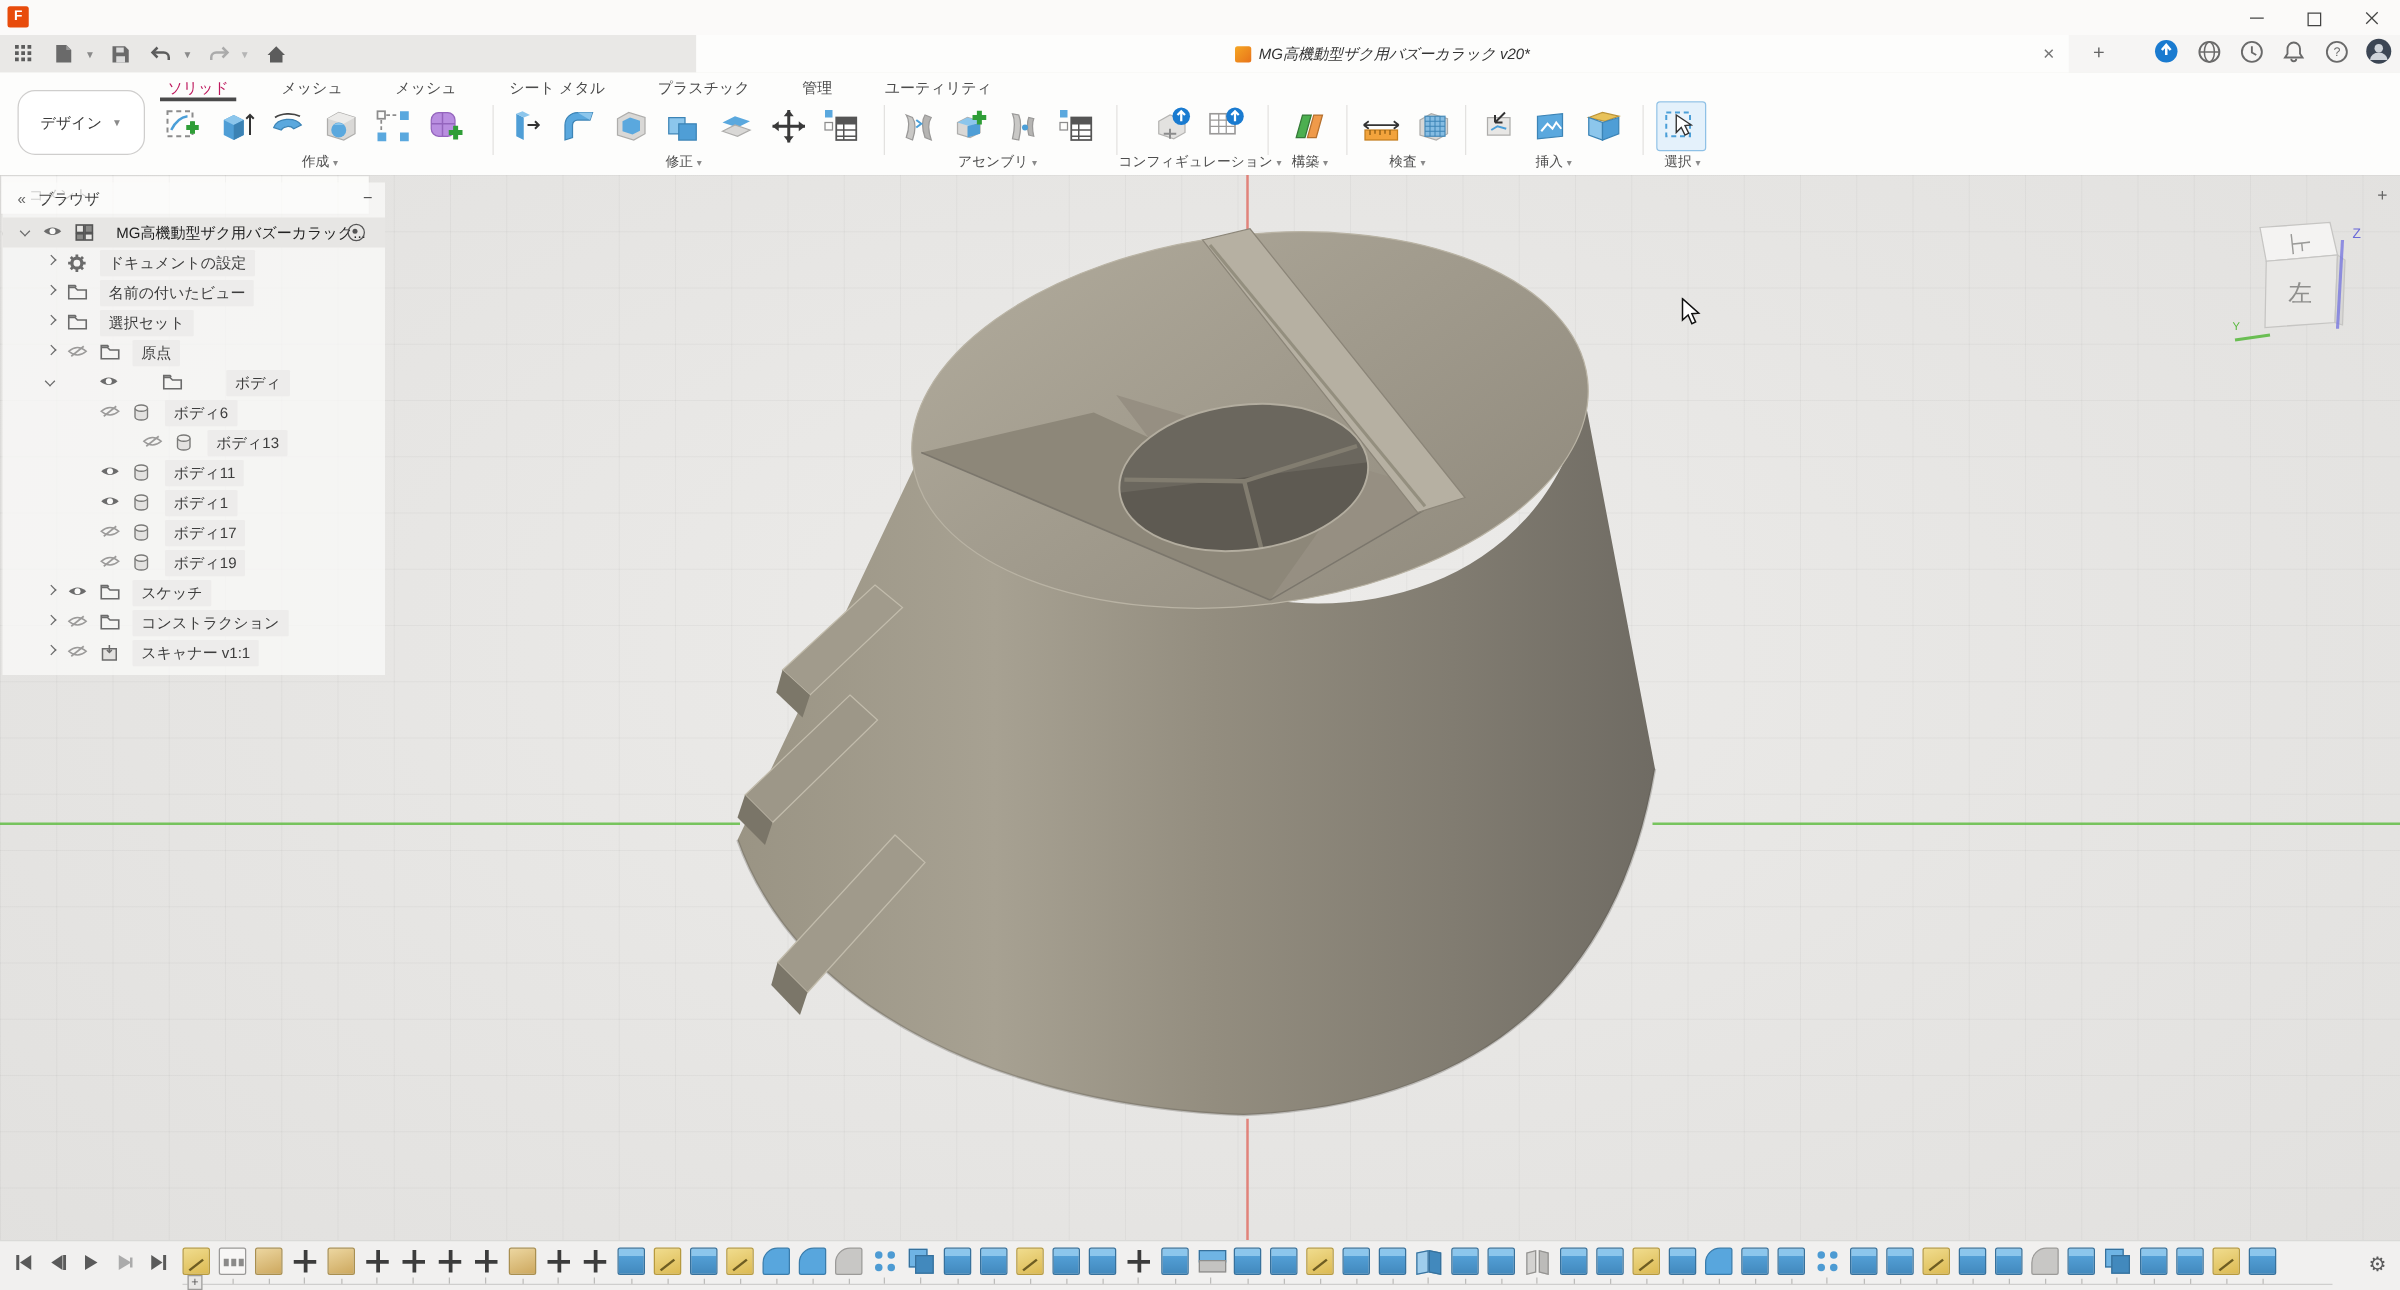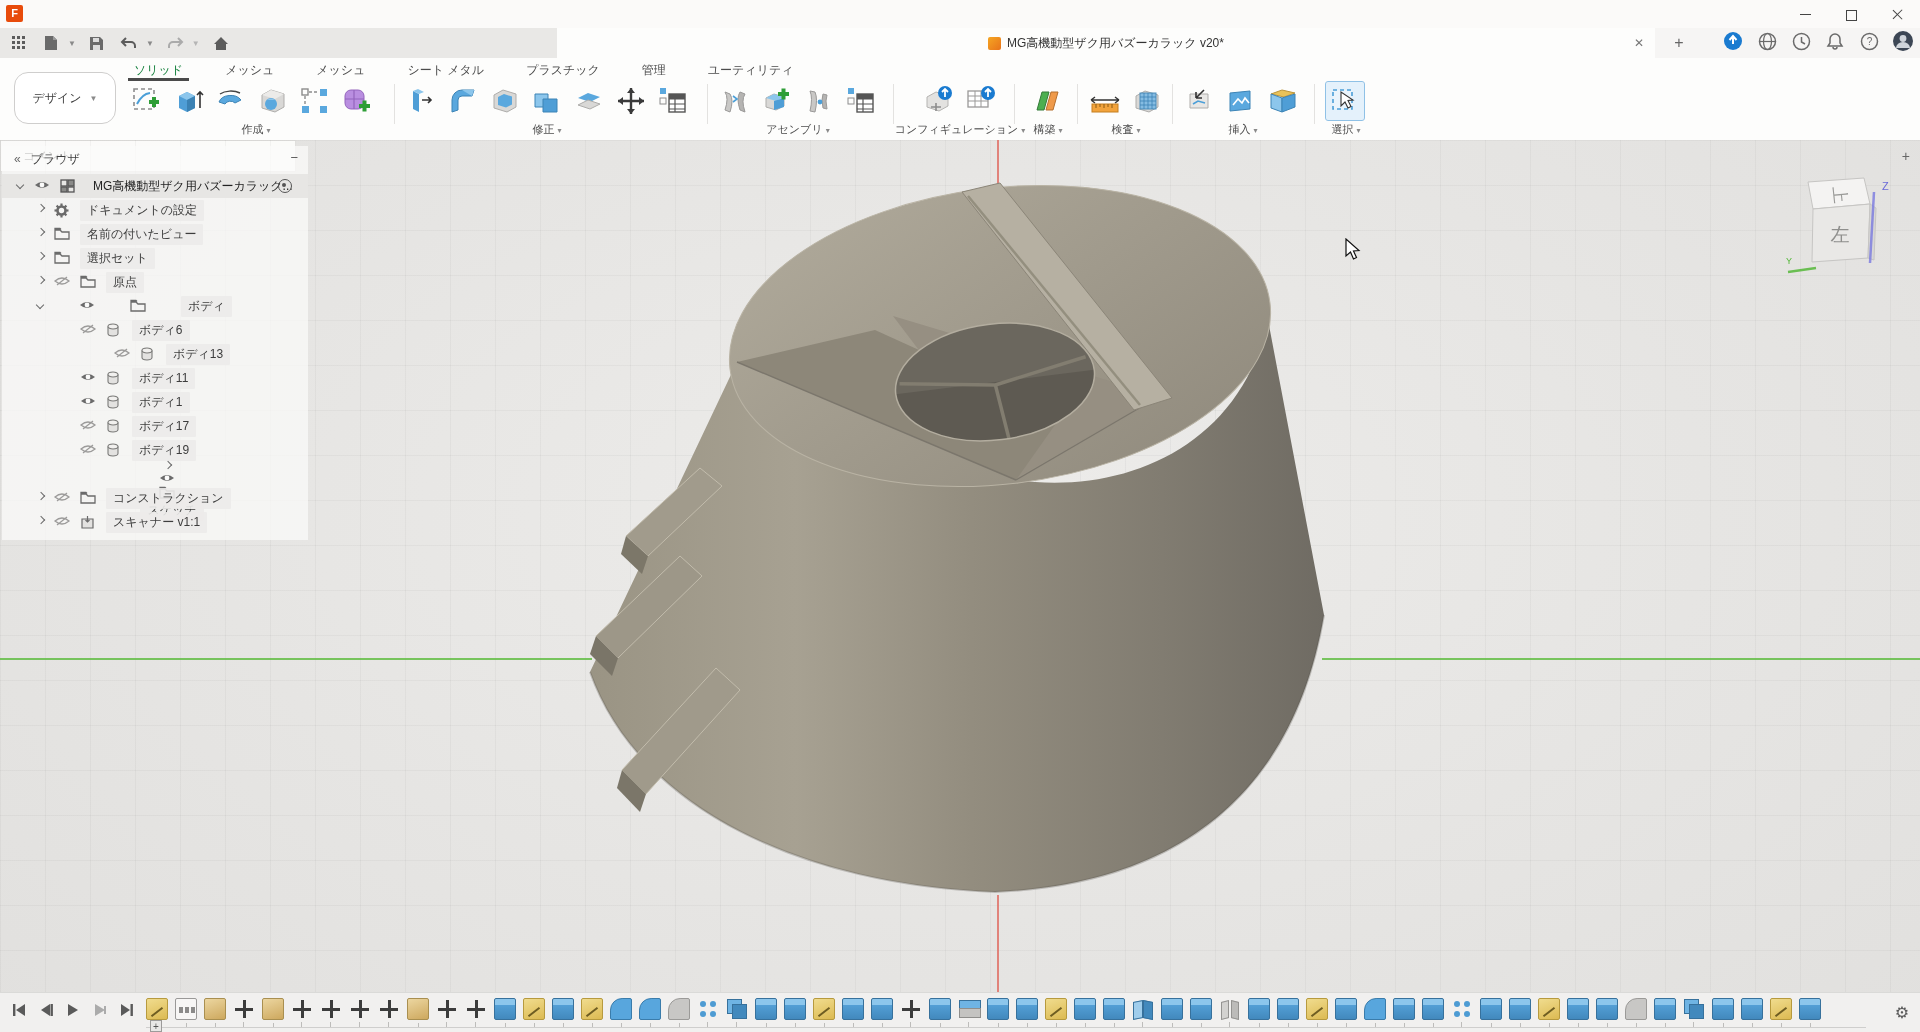--- a/index.html
+++ b/index.html
@@ -18,32 +18,32 @@
   #btn-close .g::before,#btn-close .g::after{content:"";position:absolute;left:5px;top:-1px;width:1.4px;height:13px;background:#444;}
   #btn-close .g::before{transform:rotate(45deg);} #btn-close .g::after{transform:rotate(-45deg);}
   
   #appbar{left:0;top:28px;width:1920px;height:30px;background:#f6f5f4;}
   #qat{left:0;top:0;width:557px;height:30px;background:#e9e8e6;display:flex;align-items:center;gap:10px;padding-left:8px;box-sizing:border-box;}
   .qicon{width:22px;height:22px;display:flex;align-items:center;justify-content:center;color:#5c5c5c;}
   .caret{font-size:8px;color:#8a8a8a;margin-left:-4px;}
   #doc-tab{left:557px;top:0;width:1098px;height:30px;background:#fdfdfc;display:flex;align-items:center;justify-content:center;gap:6px;}
   #doc-tab-close{position:absolute;right:8px;top:7px;width:16px;height:16px;color:#777;font-size:12px;text-align:center;line-height:16px;}
   #doc-cube{width:13px;height:13px;background:linear-gradient(135deg,#f5a623,#e8731a);border-radius:2px;}
-  #doc-tab-label{font-size:12px;color:#333;}
+  #doc-tab-label{font-size:12px;color:#333;font-style:italic;}
   #new-tab{left:1668px;top:4px;width:22px;height:22px;color:#666;font-size:16px;text-align:center;line-height:22px;}
   #appbar-right{right:6px;top:2px;display:flex;align-items:center;gap:12px;}
   .ric{width:22px;height:22px;display:flex;align-items:center;justify-content:center;}
   
   #ribbon{left:0;top:58px;width:1920px;height:82px;background:#fdfdfc;border-bottom:1px solid #d8d7d5;}
   #design-dd{left:14px;top:14px;width:100px;height:50px;background:#fff;border:1px solid #cfcecd;border-radius:14px;
     display:flex;align-items:center;justify-content:center;gap:8px;font-size:12px;color:#3c3c3c;}
   #design-dd .caret{margin:0;}
   #rtabs{left:130px;top:2px;height:20px;display:flex;gap:34px;font-size:12px;color:#4c4c4c;}
   .rtab{padding:2px 4px 3px;position:relative;white-space:nowrap;}
-  .rtab.active{color:#15803d;}
+  .rtab.active{color:#be185d;}
   .rtab.active::after{content:"";position:absolute;left:-2px;right:-2px;bottom:-1px;height:3px;background:#4a4a4a;}
   .tgroup{top:24px;height:40px;display:flex;gap:4px;}
   .tico{width:38px;height:38px;display:flex;align-items:center;justify-content:center;border-radius:2px;}
   .tico.hl{background:#e4f1fb;outline:1px solid #8fc1e6;}
   .glabel{top:64px;height:14px;font-size:11px;color:#4e4e4e;text-align:center;white-space:nowrap;}
   .glabel::after{content:"▾";font-size:8px;color:#8a8a8a;margin-left:3px;}
   .gsep{top:26px;width:1px;height:40px;background:#e3e2e0;}
   
   #canvas{left:0;top:140px;width:1920px;height:892px;
     background:radial-gradient(ellipse at 50% 42%,#edecea 0%,#e6e5e3 55%,#e1e0de 100%);}
@@ -660,21 +660,21 @@
           <span class="eye"><svg width="16" height="12">
               <path d="M1,6 Q8,0 15,6 Q8,12 1,6 Z" fill="none" stroke="#9c9b9a" stroke-width="1.3"></path>
               <path d="M3,10 L13,2" stroke="#9c9b9a" stroke-width="1.3"></path>
             </svg></span>
           <span class="nico"><svg width="14" height="14">
               <path d="M2,3.5 v7 a5,2.5 0 0 0 10,0 v-7" fill="#e3e2e0" stroke="#7a7a78" stroke-width="1.1"></path>
               <ellipse cx="7" cy="3.5" rx="5" ry="2.5" fill="#f1f0ee" stroke="#7a7a78" stroke-width="1.1"></ellipse>
             </svg></span>
           <span class="lbl">ボディ19</span>
         </div>
-        <div class="trow" style="padding-left: 34px; flex-direction: column;">
+        <div class="trow" style="padding-left: 34px;">
           <span class="chev closed"></span>
           <span class="eye"><svg width="16" height="12">
               <path d="M1,6 Q8,0 15,6 Q8,12 1,6 Z" fill="#6b6b6b"></path>
               <circle cx="8" cy="6" r="2.4" fill="#fbfbfa"></circle>
             </svg></span>
           <span class="nico"><svg width="16" height="13">
               <path d="M1,3 h5 l2,2 h7 v7 h-14 z M1,3 v-1.5 h5 l1,1" fill="none" stroke="#6b6b6b" stroke-width="1.3"></path>
             </svg></span>
           <span class="lbl">スケッチ</span>
         </div>

